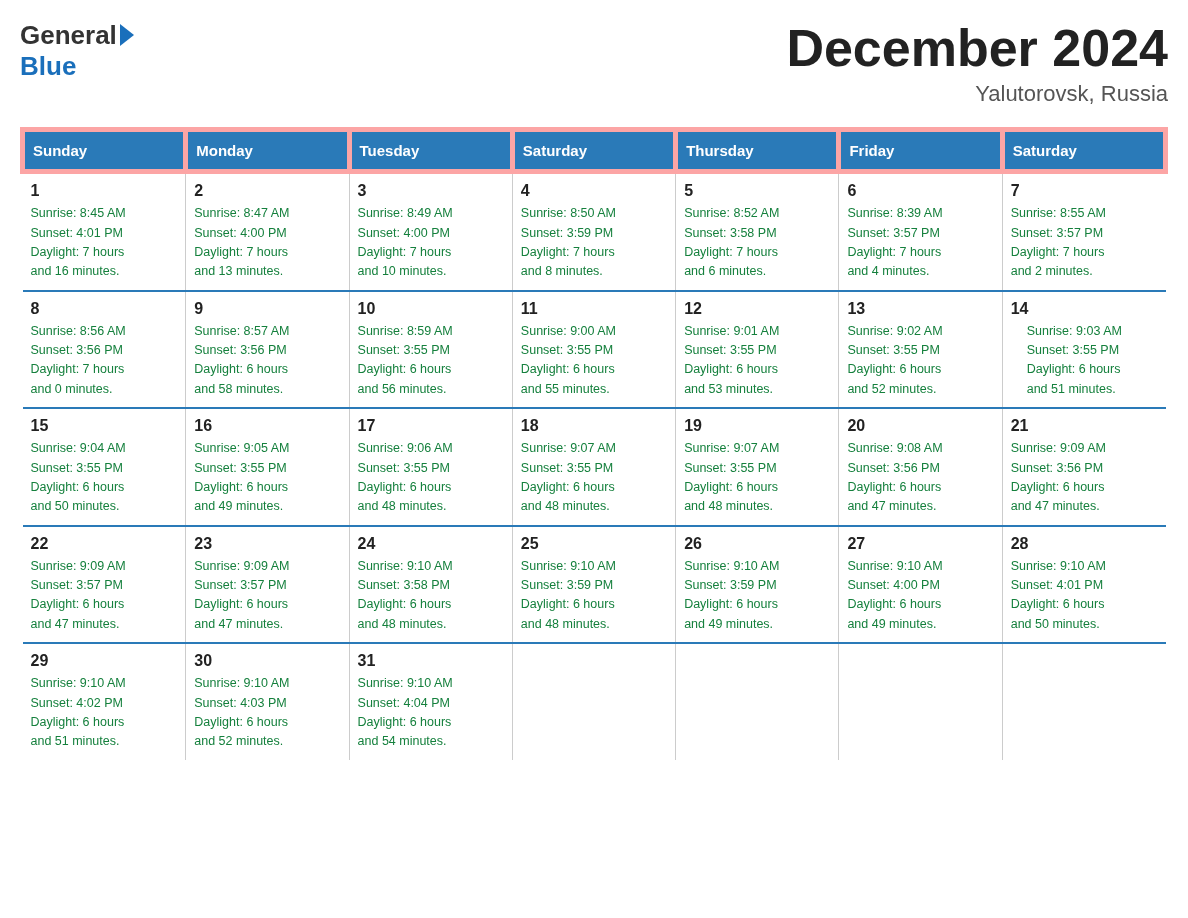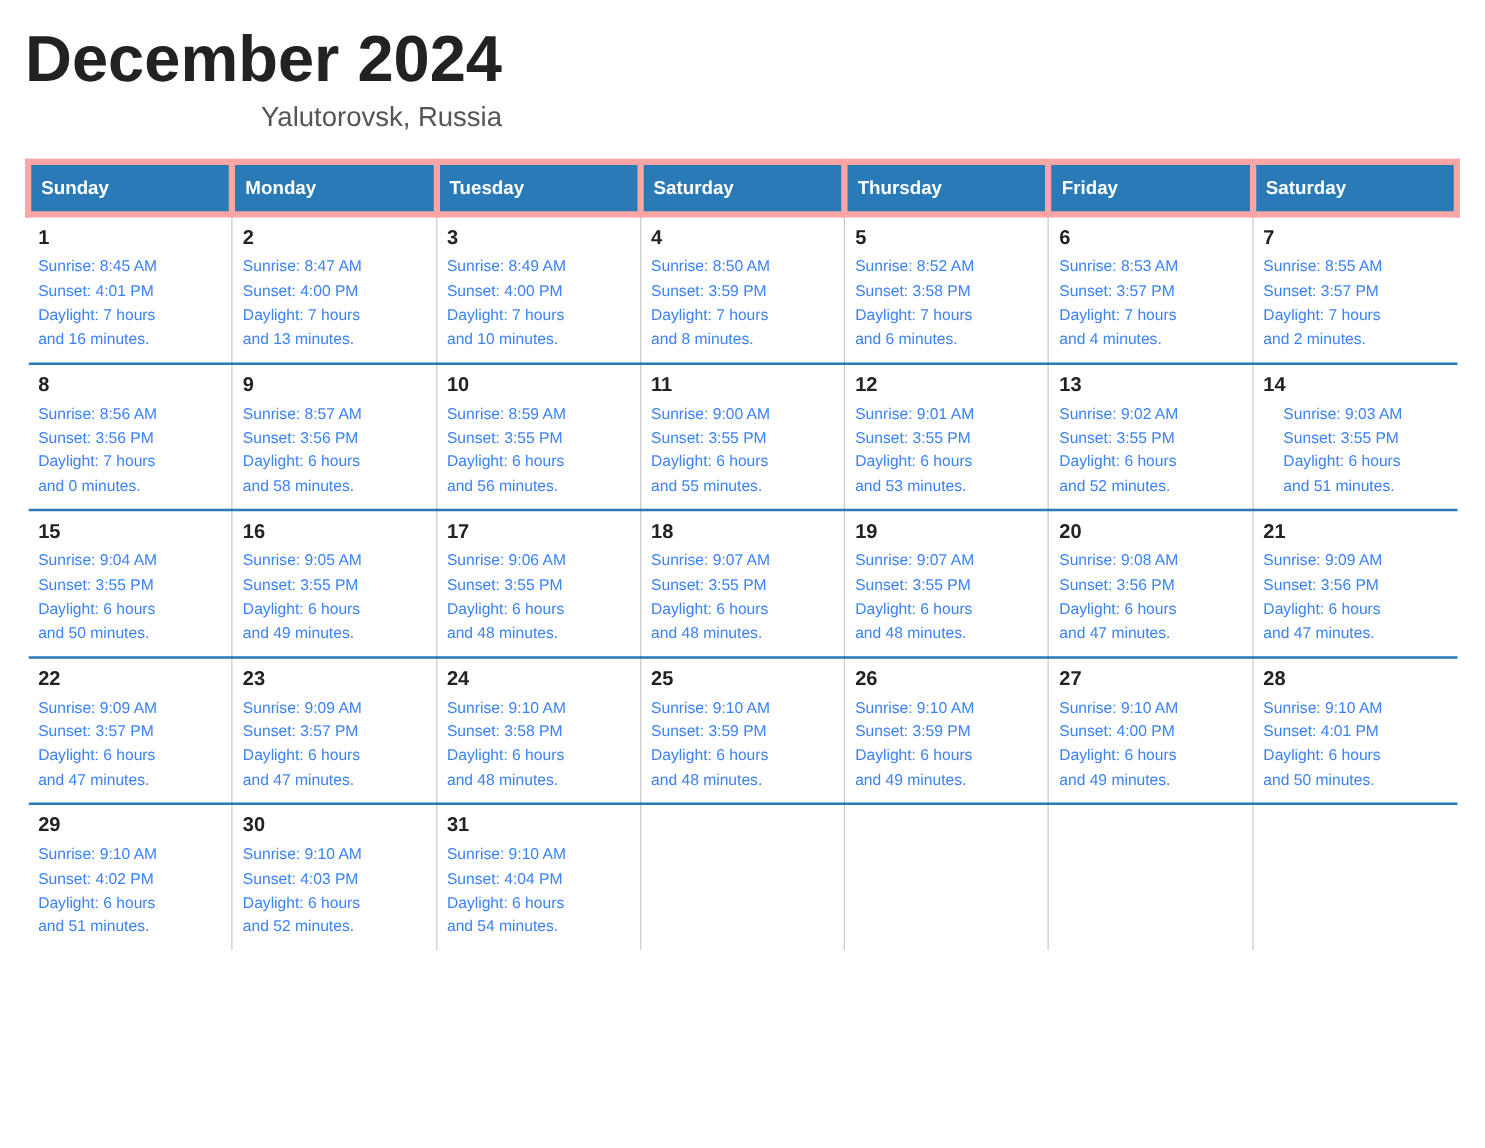--- a/index.html
+++ b/index.html
@@ -82,38 +82,49 @@
     }
     .day-number {
       font-size: 16px;
       font-weight: bold;
       color: #222;
       margin-bottom: 4px;
     }
     .day-info {
       font-size: 12.5px;
       line-height: 1.55;
-      color: #3b82f6;
+      color: #15803d;
     }
     .logo-arrow {
       display: inline-block;
       width: 0;
       height: 0;
       border-top: 11px solid transparent;
       border-bottom: 11px solid transparent;
       border-left: 14px solid #1a6fbb;
       margin-left: 3px;
       vertical-align: middle;
       margin-top: -2px;
     }
   </style>
 </head>
 <body>
 
 <div class="header">
+  <div class="logo">
+    <div class="logo-wrapper">
+      <div class="logo-line1">
+        <span class="logo-text-general">General</span>
+        <span class="logo-arrow"></span>
+      </div>
+      <div>
+        <span class="logo-text-blue">Blue</span>
+      </div>
+    </div>
+  </div>
   <div class="title-section">
     <div class="month-title">December 2024</div>
     <div class="location-title">Yalutorovsk, Russia</div>
   </div>
 </div>
 
 <table>
   <thead>
     <tr>
     <th>Sunday</th>
@@ -157,21 +168,21 @@
         </td>
         <td>
           <div class="day-number">5</div>
           <div class="day-info" style="white-space: pre-line;">Sunrise: 8:52 AM
 Sunset: 3:58 PM
 Daylight: 7 hours
 and 6 minutes.</div>
         </td>
         <td>
           <div class="day-number">6</div>
-          <div class="day-info" style="white-space: pre-line;">Sunrise: 8:53 AM
+          <div class="day-info" style="white-space: pre-line;">Sunrise: 8:39 AM
 Sunset: 3:57 PM
 Daylight: 7 hours
 and 4 minutes.</div>
         </td>
         <td>
           <div class="day-number">7</div>
           <div class="day-info" style="white-space: pre-line;">Sunrise: 8:55 AM
 Sunset: 3:57 PM
 Daylight: 7 hours
 and 2 minutes.</div>

